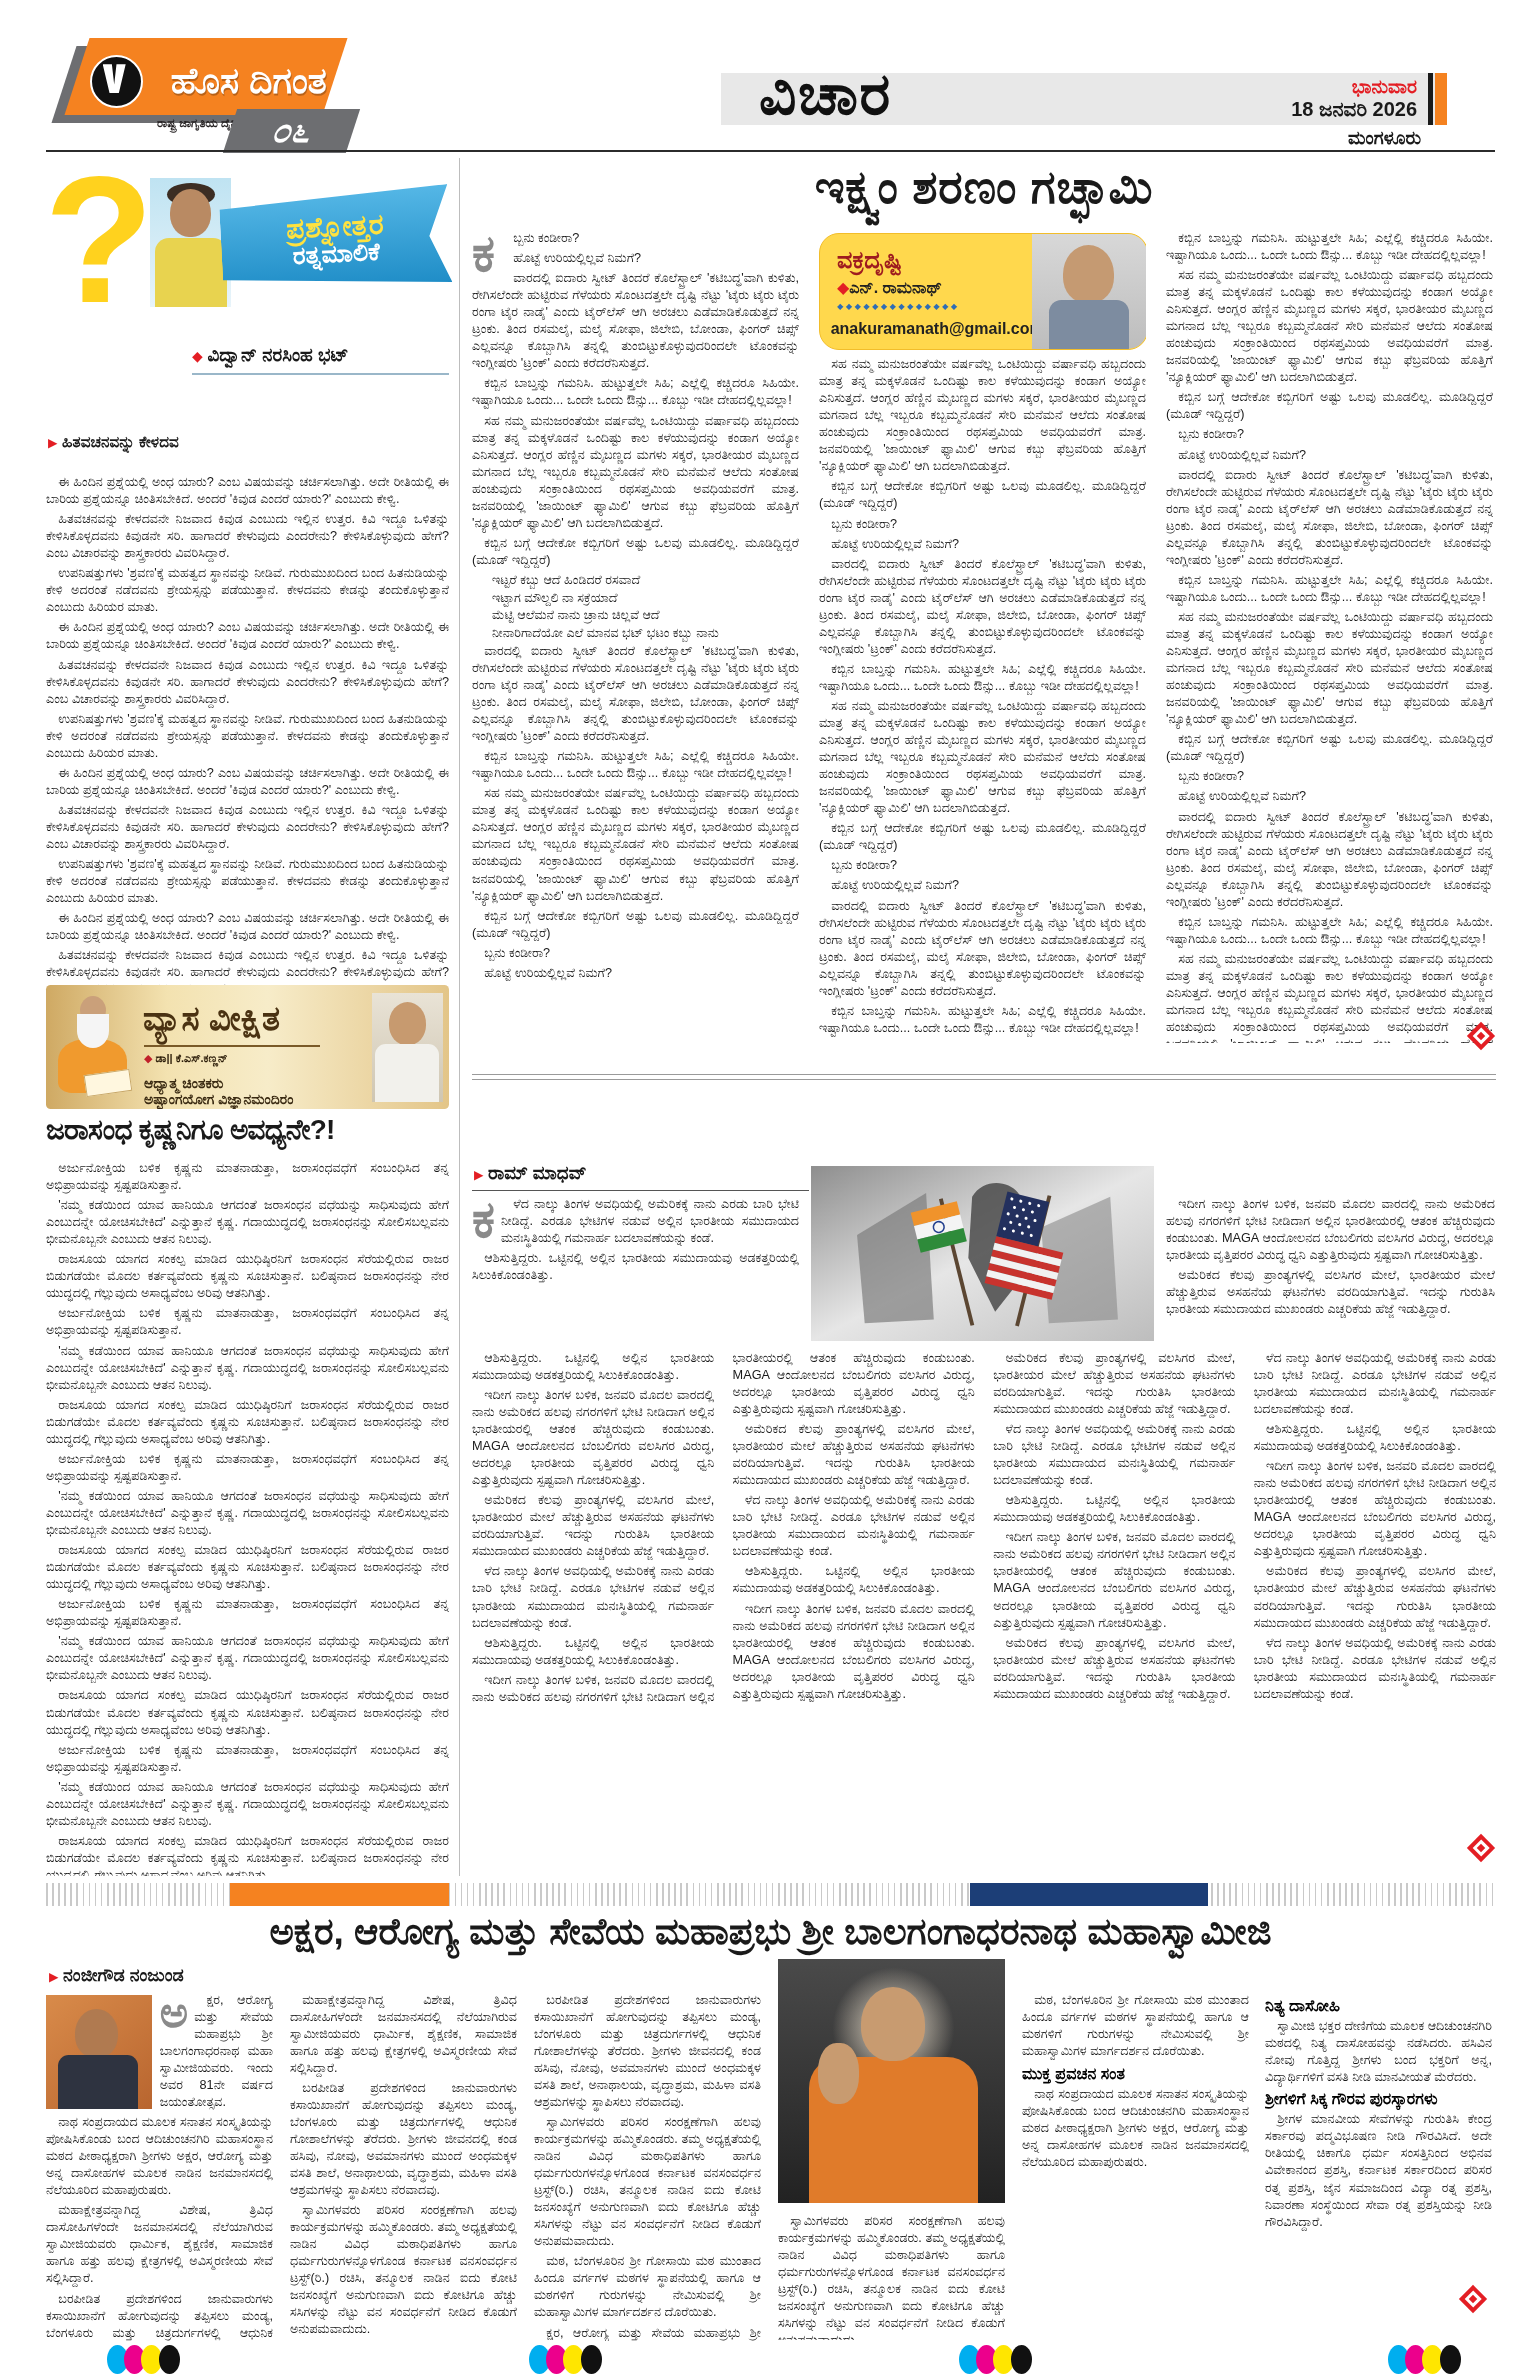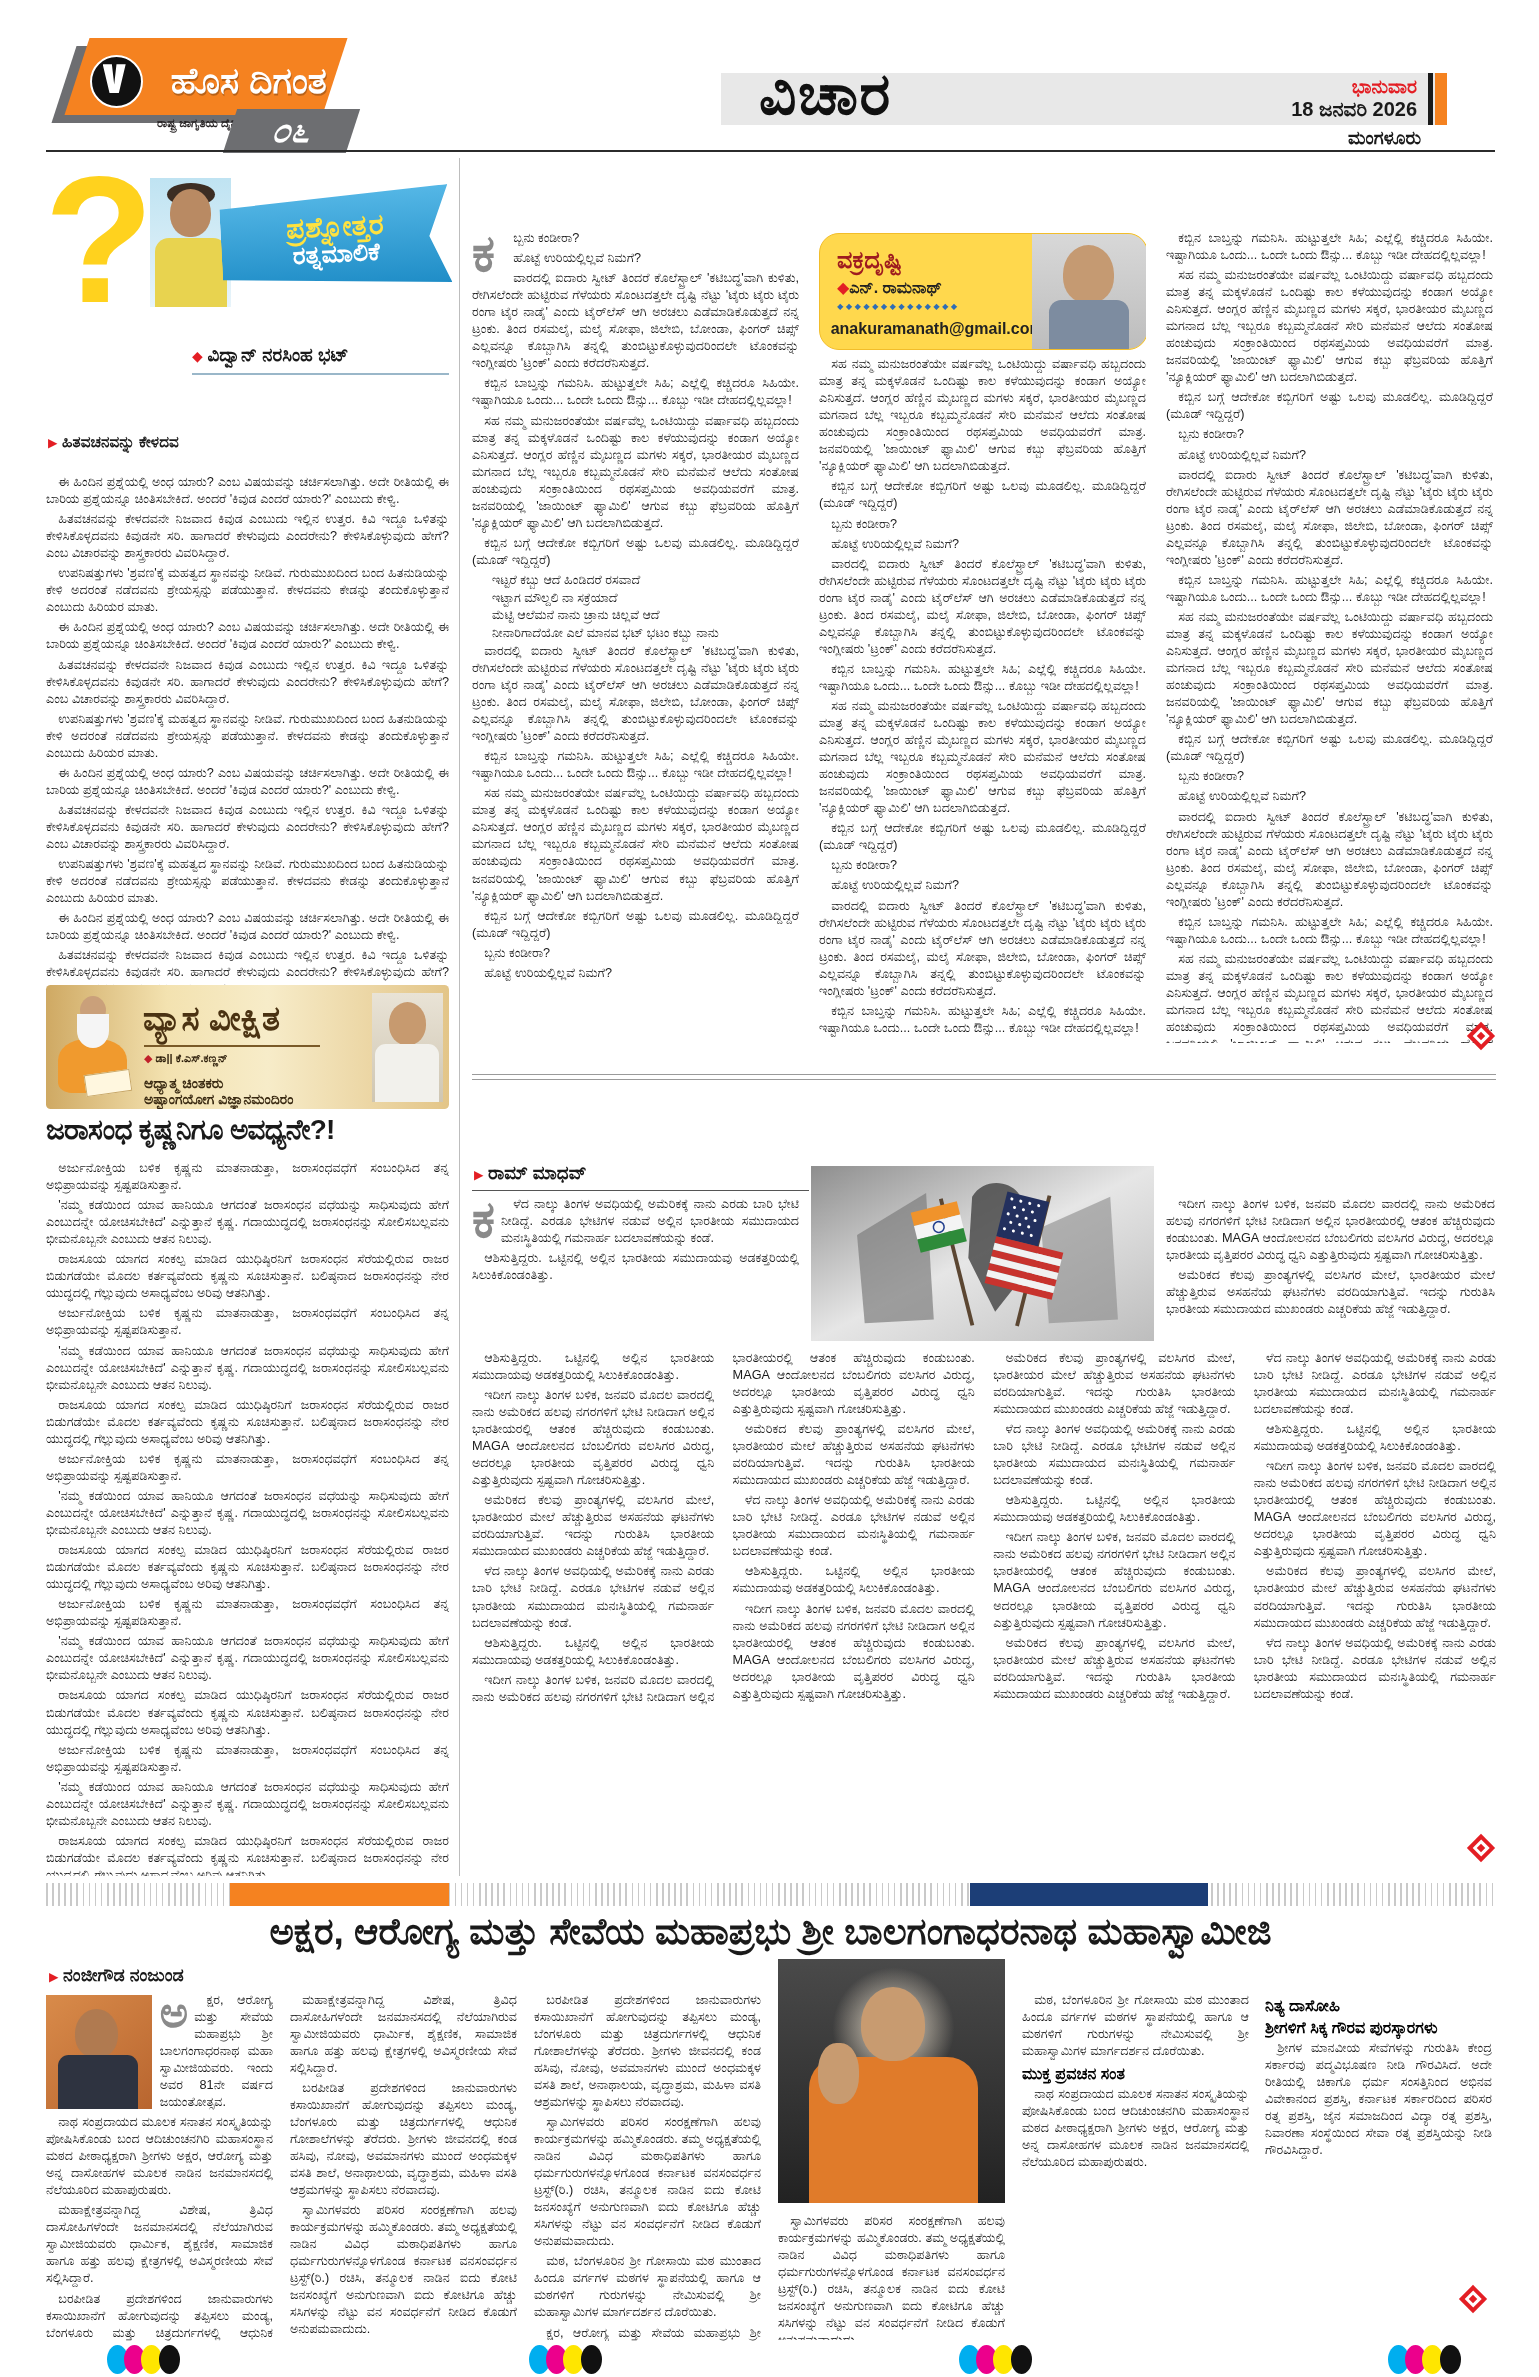--- a/index.html
+++ b/index.html
@@ -203,20 +203,21 @@
       <p class="para">'ನಮ್ಮ ಕಡೆಯಿಂದ ಯಾವ ಹಾನಿಯೂ ಆಗದಂತೆ ಜರಾಸಂಧನ ವಧೆಯನ್ನು ಸಾಧಿಸುವುದು ಹೇಗೆ ಎಂಬುದನ್ನೇ ಯೋಚಿಸಬೇಕಿದೆ' ಎನ್ನುತ್ತಾನೆ ಕೃಷ್ಣ. ಗದಾಯುದ್ಧದಲ್ಲಿ ಜರಾಸಂಧನನ್ನು ಸೋಲಿಸಬಲ್ಲವನು ಭೀಮನೊಬ್ಬನೇ ಎಂಬುದು ಆತನ ನಿಲುವು.</p>
       <p class="para">ರಾಜಸೂಯ ಯಾಗದ ಸಂಕಲ್ಪ ಮಾಡಿದ ಯುಧಿಷ್ಠಿರನಿಗೆ ಜರಾಸಂಧನ ಸೆರೆಯಲ್ಲಿರುವ ರಾಜರ ಬಿಡುಗಡೆಯೇ ಮೊದಲ ಕರ್ತವ್ಯವೆಂದು ಕೃಷ್ಣನು ಸೂಚಿಸುತ್ತಾನೆ. ಬಲಿಷ್ಠನಾದ ಜರಾಸಂಧನನ್ನು ನೇರ ಯುದ್ಧದಲ್ಲಿ ಗೆಲ್ಲುವುದು ಅಸಾಧ್ಯವೆಂಬ ಅರಿವು ಆತನಿಗಿತ್ತು.</p>
       <p class="para">ಅರ್ಜುನೋಕ್ತಿಯ ಬಳಿಕ ಕೃಷ್ಣನು ಮಾತನಾಡುತ್ತಾ, ಜರಾಸಂಧವಧೆಗೆ ಸಂಬಂಧಿಸಿದ ತನ್ನ ಅಭಿಪ್ರಾಯವನ್ನು ಸ್ಪಷ್ಟಪಡಿಸುತ್ತಾನೆ.</p>
       <p class="para">'ನಮ್ಮ ಕಡೆಯಿಂದ ಯಾವ ಹಾನಿಯೂ ಆಗದಂತೆ ಜರಾಸಂಧನ ವಧೆಯನ್ನು ಸಾಧಿಸುವುದು ಹೇಗೆ ಎಂಬುದನ್ನೇ ಯೋಚಿಸಬೇಕಿದೆ' ಎನ್ನುತ್ತಾನೆ ಕೃಷ್ಣ. ಗದಾಯುದ್ಧದಲ್ಲಿ ಜರಾಸಂಧನನ್ನು ಸೋಲಿಸಬಲ್ಲವನು ಭೀಮನೊಬ್ಬನೇ ಎಂಬುದು ಆತನ ನಿಲುವು.</p>
       <p class="para">ರಾಜಸೂಯ ಯಾಗದ ಸಂಕಲ್ಪ ಮಾಡಿದ ಯುಧಿಷ್ಠಿರನಿಗೆ ಜರಾಸಂಧನ ಸೆರೆಯಲ್ಲಿರುವ ರಾಜರ ಬಿಡುಗಡೆಯೇ ಮೊದಲ ಕರ್ತವ್ಯವೆಂದು ಕೃಷ್ಣನು ಸೂಚಿಸುತ್ತಾನೆ. ಬಲಿಷ್ಠನಾದ ಜರಾಸಂಧನನ್ನು ನೇರ ಯುದ್ಧದಲ್ಲಿ ಗೆಲ್ಲುವುದು ಅಸಾಧ್ಯವೆಂಬ ಅರಿವು ಆತನಿಗಿತ್ತು.</p>
       <p class="para">ಅರ್ಜುನೋಕ್ತಿಯ ಬಳಿಕ ಕೃಷ್ಣನು ಮಾತನಾಡುತ್ತಾ, ಜರಾಸಂಧವಧೆಗೆ ಸಂಬಂಧಿಸಿದ ತನ್ನ ಅಭಿಪ್ರಾಯವನ್ನು ಸ್ಪಷ್ಟಪಡಿಸುತ್ತಾನೆ.</p>
       <p class="para">'ನಮ್ಮ ಕಡೆಯಿಂದ ಯಾವ ಹಾನಿಯೂ ಆಗದಂತೆ ಜರಾಸಂಧನ ವಧೆಯನ್ನು ಸಾಧಿಸುವುದು ಹೇಗೆ ಎಂಬುದನ್ನೇ ಯೋಚಿಸಬೇಕಿದೆ' ಎನ್ನುತ್ತಾನೆ ಕೃಷ್ಣ. ಗದಾಯುದ್ಧದಲ್ಲಿ ಜರಾಸಂಧನನ್ನು ಸೋಲಿಸಬಲ್ಲವನು ಭೀಮನೊಬ್ಬನೇ ಎಂಬುದು ಆತನ ನಿಲುವು.</p>
       <p class="para">ರಾಜಸೂಯ ಯಾಗದ ಸಂಕಲ್ಪ ಮಾಡಿದ ಯುಧಿಷ್ಠಿರನಿಗೆ ಜರಾಸಂಧನ ಸೆರೆಯಲ್ಲಿರುವ ರಾಜರ ಬಿಡುಗಡೆಯೇ ಮೊದಲ ಕರ್ತವ್ಯವೆಂದು ಕೃಷ್ಣನು ಸೂಚಿಸುತ್ತಾನೆ. ಬಲಿಷ್ಠನಾದ ಜರಾಸಂಧನನ್ನು ನೇರ ಯುದ್ಧದಲ್ಲಿ ಗೆಲ್ಲುವುದು ಅಸಾಧ್ಯವೆಂಬ ಅರಿವು ಆತನಿಗಿತ್ತು.</p>
     </div>
 
+  <div class="a1-headline">ಇಕ್ಷ್ವಂ ಶರಣಂ ಗಚ್ಛಾಮಿ</div>
 
   <div class="colbox a1-col" style="left:472px;top:230px;">
     <div class="dropcap">ಕ</div>
     <div>
         <p class="para">ಬ್ಬನು ಕಂಡೀರಾ?</p>
         <p class="para">ಹೊಟ್ಟೆ ಉರಿಯಲ್ಲಿಲ್ಲವೆ ನಿಮಗೆ?</p>
         <p class="para">ವಾರದಲ್ಲಿ ಐದಾರು ಸ್ವೀಟ್ ತಿಂದರೆ ಕೊಲೆಸ್ಟ್ರಾಲ್ 'ಕಟಿಬದ್ಧ'ವಾಗಿ ಕುಳಿತು, ರೇಗಿಸಲೆಂದೇ ಹುಟ್ಟಿರುವ ಗೆಳೆಯರು ಸೊಂಟದತ್ತಲೇ ದೃಷ್ಟಿ ನೆಟ್ಟು 'ಟೈರು ಟೈರು ಟೈರು ರಂಗಾ ಟೈರ ನಾಡೈ' ಎಂದು ಟೈರ್‌ಲೆಸ್ ಆಗಿ ಅರಚಲು ಎಡೆಮಾಡಿಕೊಡುತ್ತದೆ ನನ್ನ ಟ್ರಂಕು. ತಿಂದ ರಸಮಲೈ, ಮಲೈ ಸೋಫಾ, ಜಿಲೇಬಿ, ಬೋಂಡಾ, ಫಿಂಗರ್ ಚಿಪ್ಸ್ ಎಲ್ಲವನ್ನೂ ಕೊಬ್ಬಾಗಿಸಿ ತನ್ನಲ್ಲಿ ತುಂಬಿಟ್ಟುಕೊಳ್ಳುವುದರಿಂದಲೇ ಟೊಂಕವನ್ನು ಇಂಗ್ಲೀಷರು 'ಟ್ರಂಕ್' ಎಂದು ಕರೆದರೆನಿಸುತ್ತದೆ.</p>
         <p class="para">ಕಬ್ಬಿನ ಬಾಬ್ತನ್ನು ಗಮನಿಸಿ. ಹುಟ್ಟುತ್ತಲೇ ಸಿಹಿ; ಎಲ್ಲೆಲ್ಲಿ ಕಚ್ಚಿದರೂ ಸಿಹಿಯೇ. ಇಷ್ಟಾಗಿಯೂ ಒಂದು... ಒಂದೇ ಒಂದು ಔನ್ಸು... ಕೊಬ್ಬು ಇಡೀ ದೇಹದಲ್ಲಿಲ್ಲವಲ್ಲಾ!</p>
         <p class="para">ಸಹ ನಮ್ಮ ಮನುಜರಂತೆಯೇ ವರ್ಷವೆಲ್ಲ ಒಂಟಿಯಿದ್ದು ವರ್ಷಾವಧಿ ಹಬ್ಬದಂದು ಮಾತ್ರ ತನ್ನ ಮಕ್ಕಳೊಡನೆ ಒಂದಿಷ್ಟು ಕಾಲ ಕಳೆಯುವುದನ್ನು ಕಂಡಾಗ ಅಯ್ಯೋ ಎನಿಸುತ್ತದೆ. ಆಂಗ್ಲರ ಹೆಣ್ಣಿನ ಮೈಬಣ್ಣದ ಮಗಳು ಸಕ್ಕರೆ, ಭಾರತೀಯರ ಮೈಬಣ್ಣದ ಮಗನಾದ ಬೆಲ್ಲ ಇಬ್ಬರೂ ಕಬ್ಬಮ್ಮನೊಡನೆ ಸೇರಿ ಮನೆಮನೆ ಆಲೆದು ಸಂತೋಷ ಹಂಚುವುದು ಸಂಕ್ರಾಂತಿಯಿಂದ ರಥಸಪ್ತಮಿಯ ಅವಧಿಯವರೆಗೆ ಮಾತ್ರ. ಜನವರಿಯಲ್ಲಿ 'ಜಾಯಿಂಟ್ ಫ್ಯಾಮಿಲಿ' ಆಗುವ ಕಬ್ಬು ಫೆಬ್ರವರಿಯ ಹೊತ್ತಿಗೆ 'ನ್ಯೂಕ್ಲಿಯರ್ ಫ್ಯಾಮಿಲಿ' ಆಗಿ ಬದಲಾಗಿಬಿಡುತ್ತದೆ.</p>
         <p class="para">ಕಬ್ಬಿನ ಬಗ್ಗೆ ಆದೇಕೋ ಕಬ್ಬಿಗರಿಗೆ ಅಷ್ಟು ಒಲವು ಮೂಡಲಿಲ್ಲ. ಮೂಡಿದ್ದಿದ್ದರೆ (ಮೂಡ್ ಇದ್ದಿದ್ದರೆ)</p>
@@ -454,20 +455,21 @@
         <p class="para">ಮಠ, ಬೆಂಗಳೂರಿನ ಶ್ರೀ ಗೋಸಾಯಿ ಮಠ ಮುಂತಾದ ಹಿಂದೂ ವರ್ಗಗಳ ಮಠಗಳ ಸ್ಥಾಪನೆಯಲ್ಲಿ ಹಾಗೂ ಆ ಮಠಗಳಿಗೆ ಗುರುಗಳನ್ನು ನೇಮಿಸುವಲ್ಲಿ ಶ್ರೀ ಮಹಾಸ್ವಾಮಿಗಳ ಮಾರ್ಗದರ್ಶನ ದೊರೆಯಿತು.</p>
       </div>
     <div class="subhead">ಮುಕ್ತ ಪ್ರವಚನ ಸಂತ</div>
     <div>
         <p class="para">ನಾಥ ಸಂಪ್ರದಾಯದ ಮೂಲಕ ಸನಾತನ ಸಂಸ್ಕೃತಿಯನ್ನು ಪೋಷಿಸಿಕೊಂಡು ಬಂದ ಆದಿಚುಂಚನಗಿರಿ ಮಹಾಸಂಸ್ಥಾನ ಮಠದ ಪೀಠಾಧ್ಯಕ್ಷರಾಗಿ ಶ್ರೀಗಳು ಅಕ್ಷರ, ಆರೋಗ್ಯ ಮತ್ತು ಅನ್ನ ದಾಸೋಹಗಳ ಮೂಲಕ ನಾಡಿನ ಜನಮಾನಸದಲ್ಲಿ ನೆಲೆಯೂರಿದ ಮಹಾಪುರುಷರು.</p>
       </div>
   </div>
 
   <div class="colbox a3-col" style="left:1265px;top:1992px;">
     <div class="subhead">ನಿತ್ಯ ದಾಸೋಹಿ</div>
+    <p class="para">ಸ್ವಾಮೀಜಿ ಭಕ್ತರ ದೇಣಿಗೆಯ ಮೂಲಕ ಆದಿಚುಂಚನಗಿರಿ ಮಠದಲ್ಲಿ ನಿತ್ಯ ದಾಸೋಹವನ್ನು ನಡೆಸಿದರು. ಹಸಿವಿನ ನೋವು ಗೊತ್ತಿದ್ದ ಶ್ರೀಗಳು ಬಂದ ಭಕ್ತರಿಗೆ ಅನ್ನ, ವಿದ್ಯಾರ್ಥಿಗಳಿಗೆ ವಸತಿ ನೀಡಿ ಮಾನವೀಯತೆ ಮೆರೆದರು.</p>
     <div class="subhead">ಶ್ರೀಗಳಿಗೆ ಸಿಕ್ಕ ಗೌರವ ಪುರಸ್ಕಾರಗಳು</div>
     <p class="para">ಶ್ರೀಗಳ ಮಾನವೀಯ ಸೇವೆಗಳನ್ನು ಗುರುತಿಸಿ ಕೇಂದ್ರ ಸರ್ಕಾರವು ಪದ್ಮವಿಭೂಷಣ ನೀಡಿ ಗೌರವಿಸಿದೆ. ಅದೇ ರೀತಿಯಲ್ಲಿ ಚಿಕಾಗೊ ಧರ್ಮ ಸಂಸತ್ತಿನಿಂದ ಅಭಿನವ ವಿವೇಕಾನಂದ ಪ್ರಶಸ್ತಿ, ಕರ್ನಾಟಕ ಸರ್ಕಾರದಿಂದ ಪರಿಸರ ರತ್ನ ಪ್ರಶಸ್ತಿ, ಜೈನ ಸಮಾಜದಿಂದ ವಿದ್ಯಾ ರತ್ನ ಪ್ರಶಸ್ತಿ, ನಿವಾರಣಾ ಸಂಸ್ಥೆಯಿಂದ ಸೇವಾ ರತ್ನ ಪ್ರಶಸ್ತಿಯನ್ನು ನೀಡಿ ಗೌರವಿಸಿದ್ದಾರೆ.</p>
   </div>
   <div class="end-diamond" style="left:1463px;top:2289px;">
       <div class="d1"></div>
       <div class="d2"></div>
       <div class="d3"></div>
     </div>
 
   <div class="dots" style="left:107px;">

